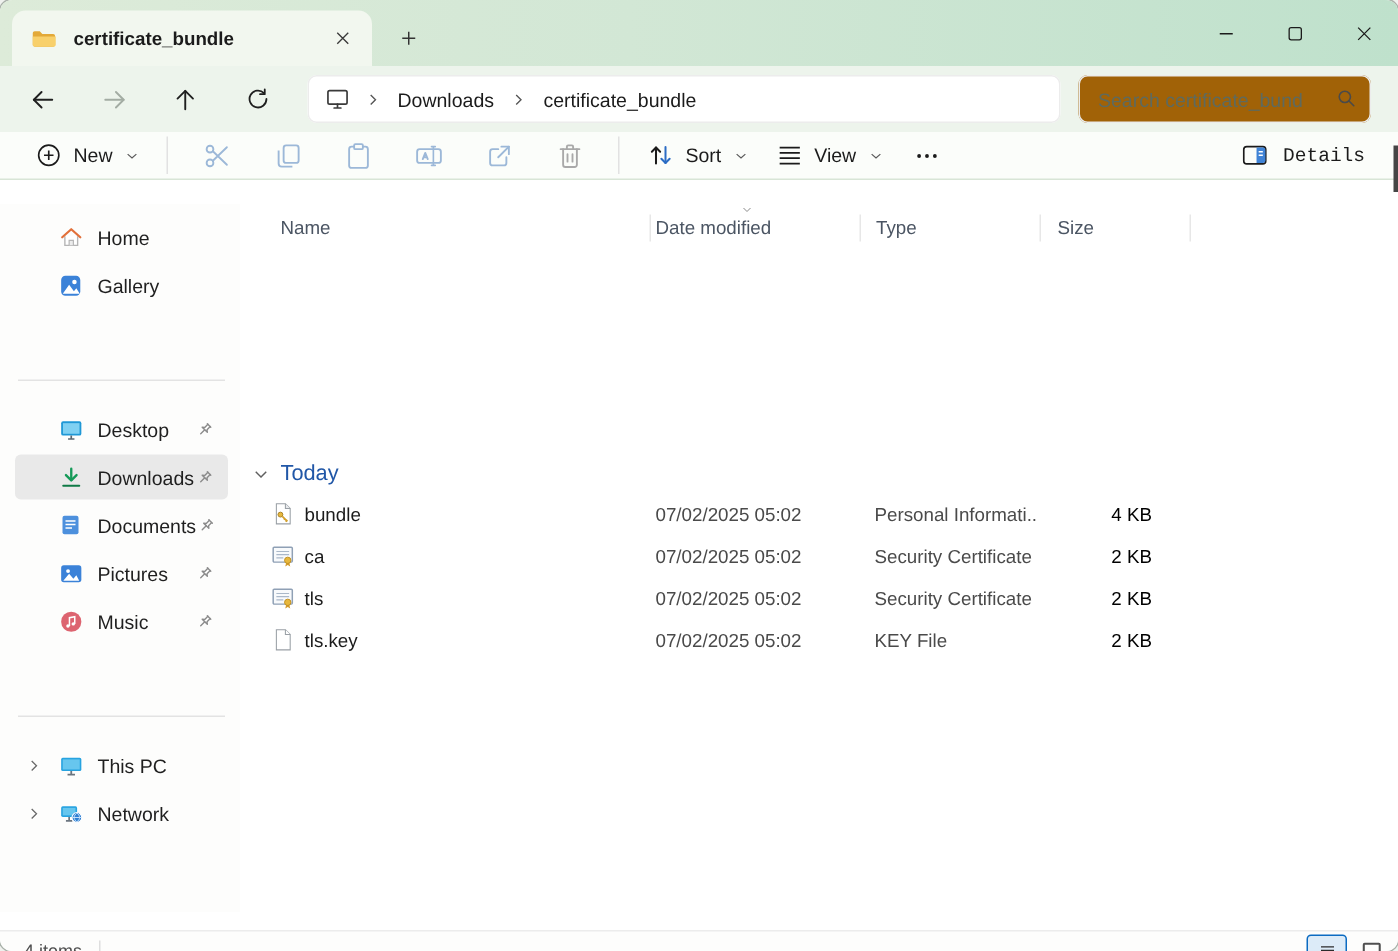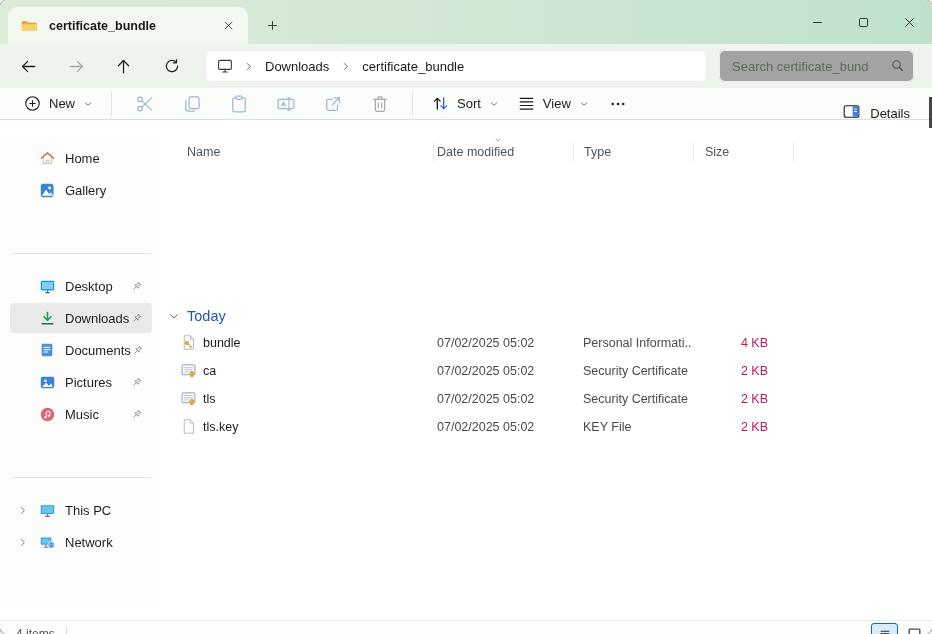--- a/index.html
+++ b/index.html
@@ -26,38 +26,38 @@
   .navbar { position:absolute; top:44px; left:0; right:0; height:44px; background:#edf4ec; }
   .nav-btn { position:absolute; top:11px; width:32px; height:22px; display:grid; place-items:center; color:#1f1f1f; }
   .nav-btn.disabled { color:#a3aca3; }
   .breadcrumb { position:absolute; left:205px; top:6px; width:502px; height:32px;
     background:#fff; border-radius:6px; box-shadow:inset 0 0 0 1px #ececec;
     display:flex; align-items:center; padding-left:11px; }
   .crumb { font-size:13px; color:#1b1b1b; padding:0 6px; white-space:nowrap; }
   .crumb-chev { color:#565656; display:grid; place-items:center; padding:0 5px; }
   .bc-icon { color:#3a3a3a; display:grid; place-items:center; margin-right:4px; }
   .searchbox { position:absolute; left:719px; top:6px; width:195px; height:32px;
-    background:#a3a3a3; border-radius:6px; box-shadow:inset 0 0 0 1px #ececec; }
+    background:#a16207; border-radius:6px; box-shadow:inset 0 0 0 1px #ececec; }
   .searchbox input { position:absolute; inset:0; border:0; outline:0; background:transparent;
     padding:0 32px 0 13px; font-size:13px; color:#1b1b1b; font-family:inherit; }
   .searchbox input::placeholder { color:#5e6a5e; opacity:1; }
   .search-icon { position:absolute; right:9px; top:8px; color:#4a4a4a; }
 
   
   .toolbar { position:absolute; top:88px; left:0; right:0; height:32px; background:#fbfdfa;
     border-bottom:1px solid #d8e5d6; display:flex; align-items:center; padding:0 16px 0 14px; }
   .tb-group { display:flex; align-items:center; gap:7px; height:34px; padding:0 9px; border-radius:4px; }
   .tb-label { font-size:13px; color:#1b1b1b; }
   .tb-chev { color:#5a5a5a; display:grid; place-items:center; margin-left:1px; }
   .tb-sep { width:1px; height:25px; background:#e2e2e2; margin:0 9px; }
   .tb-icon { width:47px; height:36px; display:grid; place-items:center; border-radius:4px; }
   .tb-icon.blue { color:#9cb8d8; }
   .tb-icon.gray { color:#a9a9a9; }
   .tb-more { width:40px; height:36px; display:grid; place-items:center; color:#1b1b1b; }
-  .tb-details { margin-left:auto; display:flex; align-items:flex-end; gap:9px; height:34px; padding:0 6px; }
+  .tb-details { margin-left:auto; display:flex; align-items:center; gap:9px; height:34px; padding:0 6px;font-family:Liberation Mono, monospace; }
 
   
   .sidebar { position:absolute; top:136px; left:0; width:160px; bottom:26px; background:#fdfdfc; }
   .side-item { position:absolute; left:10px; width:142px; height:30px; border-radius:4px;
     display:flex; align-items:center; padding-left:28px; }
   .side-item.selected { background:#e9e9e9; }
   .side-item.tree { padding-left:6px; }
   .side-icon { width:18px; height:18px; display:grid; place-items:center; flex:none; }
   .side-label { margin-left:9px; font-size:13px; color:#1f1f1f; white-space:nowrap; flex:1; }
   .side-chev { width:12px; display:grid; place-items:center; color:#6a6a6a; margin-right:10px; flex:none; }
@@ -72,21 +72,21 @@
   .sort-ind { position:absolute; top:0px; left:333px; color:#8a8a8a; }
   .group-row { position:absolute; top:167px; left:0; height:26px; display:flex; align-items:center; }
   .group-chev { position:absolute; left:8px; color:#5f5f5f; display:grid; place-items:center; }
   .group-label { position:absolute; left:27px; font-size:14.5px; color:#2157a7; }
   .file-row { position:absolute; left:4px; right:6px; height:28px; border-radius:3px; }
   .f-icon { position:absolute; left:16px; top:5px; }
   .f-name { position:absolute; left:39px; top:7px; font-size:12.5px; color:#1b1b1b; white-space:nowrap; }
   .f-date { position:absolute; left:273px; top:7px; font-size:12.5px; color:#4a4a4a; white-space:nowrap; }
   .f-type { position:absolute; left:419px; top:7px; width:108px; font-size:12.5px; color:#4a4a4a;
     white-space:nowrap; overflow:hidden; }
-  .f-size { position:absolute; left:529px; top:7px; width:75px; text-align:right; font-size:12.5px; color:#be185d; }
+  .f-size { position:absolute; left:529px; top:7px; width:75px; text-align:right; font-size:12.5px; color:#000000; }
 
   
   .statusbar { position:absolute; left:0; right:0; bottom:0; height:14px; background:#fdfdfc;
     border-top:1px solid #ececec; }
   .status-count { position:absolute; left:16px; top:6px; font-size:12px; color:#4f4f4f; }
   .status-sep { position:absolute; left:66px; top:6px; width:1px; height:14px; background:#dedede; }
   .view-toggle-list { position:absolute; right:34px; top:2px; width:27px; height:22px;
     border:1px solid #0b6bc2; background:#dcebf8; border-radius:3px; display:grid; place-items:center; color:#2b2b2b; }
   .view-toggle-thumb { position:absolute; right:9px; top:5px; color:#4f4f4f; display:grid; place-items:center; }
 

